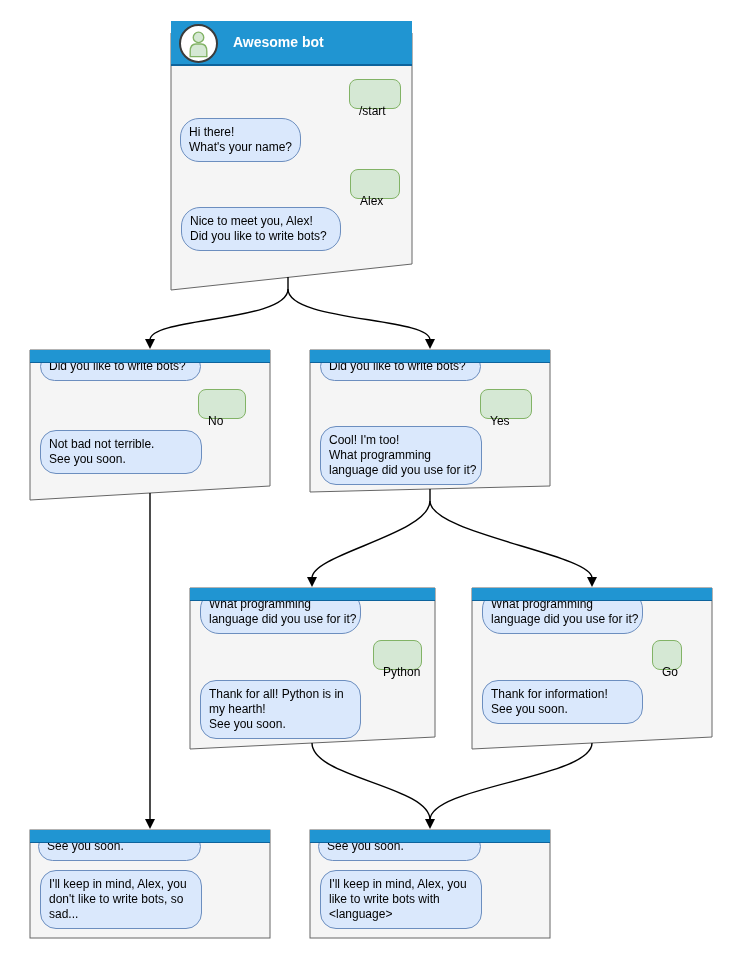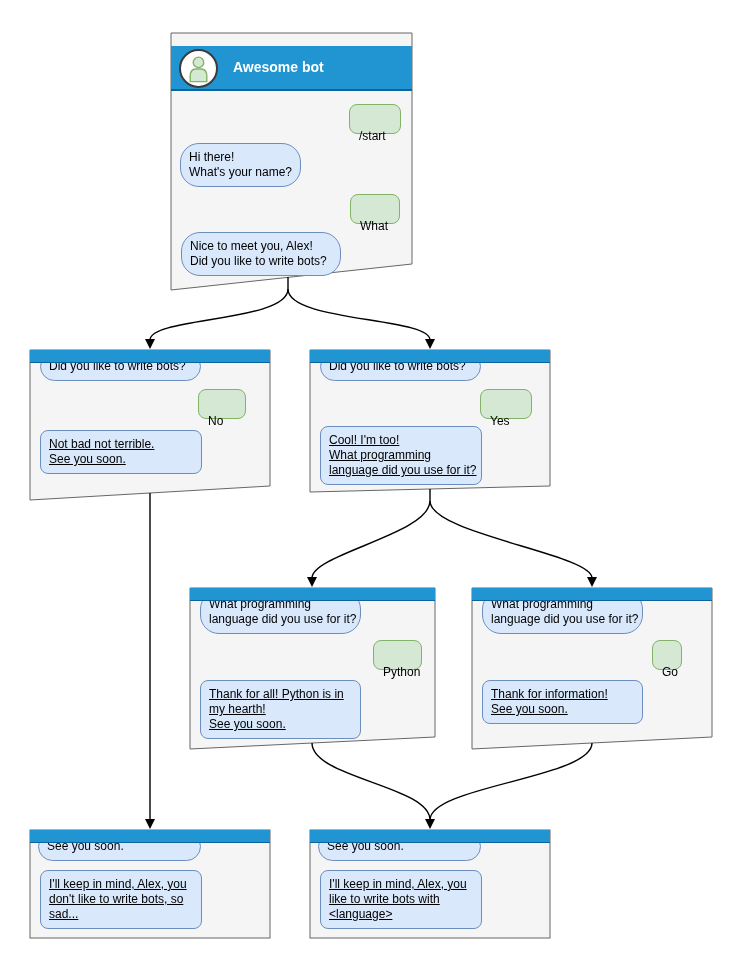--- a/index.html
+++ b/index.html
@@ -29,21 +29,21 @@
   .bubble{
     position:absolute;z-index:1;box-sizing:border-box;
     font-size:12px;line-height:15px;white-space:pre;
     padding:6px 8px;border-radius:19px;
   }
   .bubble.bot{background:#dae8fc;border:1px solid #6c8ebf;}
   .bubble.user{
     background:#d5e8d4;border:1px solid #82b366;border-radius:8px;
     height:30px;line-height:28px;padding:17px 0 0 9px;
   }
-  .bubble.reply{border-radius:8px;text-decoration:underline;}
+  .bubble.reply{border-radius:16px;}
 </style>
 </head>
 <body>
 
 <div class="canvas">
 
   <svg class="bg-layer" width="743" height="971">
 
     <polygon points="171,33 412,33 412,264 171,290" fill="#f5f5f5" stroke="#666666" stroke-width="1"></polygon>
     <polygon points="30,350 270,350 270,486 30,500" fill="#f5f5f5" stroke="#666666" stroke-width="1"></polygon>
@@ -71,34 +71,34 @@
     <g fill="#000000">
       <polygon points="145,339 155,339 150,349"></polygon>
       <polygon points="425,339 435,339 430,349"></polygon>
       <polygon points="307,577 317,577 312,587"></polygon>
       <polygon points="587,577 597,577 592,587"></polygon>
       <polygon points="145,819 155,819 150,829"></polygon>
       <polygon points="425,819 435,819 430,829"></polygon>
     </g>
   </svg>
 
-  <div class="win" style="left:171px;top:46px;width:241px;height:257px">
+  <div class="win" style="left:171px;top:21px;width:241px;height:257px">
     <div class="titlebar">
       <div class="avatar">
         <svg width="35" height="35" viewBox="0 0 40 40">
           <circle cx="20" cy="13" r="6" fill="#d5e8d4" stroke="#82b366" stroke-width="1.6"></circle>
           <path d="M10.5 35 L10.5 29 Q10.5 20.5 17 20.5 L23 20.5 Q29.5 20.5 29.5 29 L29.5 35 Z" fill="#d5e8d4" stroke="#82b366" stroke-width="1.6"></path>
         </svg>
       </div>
       <div class="win-title">Awesome bot</div>
     </div>
     <div class="bubble user" style="left:178px;top:58px;width:52px">/start</div>
     <div class="bubble bot" style="left:9px;top:97px;width:121px">Hi there!
 What's your name?</div>
-    <div class="bubble user" style="left:179px;top:148px;width:50px">What</div>
+    <div class="bubble user" style="left:179px;top:148px;width:50px">Alex</div>
     <div class="bubble bot" style="left:10px;top:186px;width:160px">Nice to meet you, Alex!
 Did you like to write bots?</div>
   </div>
 
   <div class="win" style="left:30px;top:350px;width:240px;height:150px">
     <div class="strip"></div>
     <div class="bubble bot" style="left:10px;top:2px;width:161px">Did you like to write bots?</div>
     <div class="bubble user" style="left:168px;top:39px;width:48px">No</div>
     <div class="bubble bot reply" style="left:10px;top:80px;width:162px">Not bad not terrible.
 See you soon.</div>

